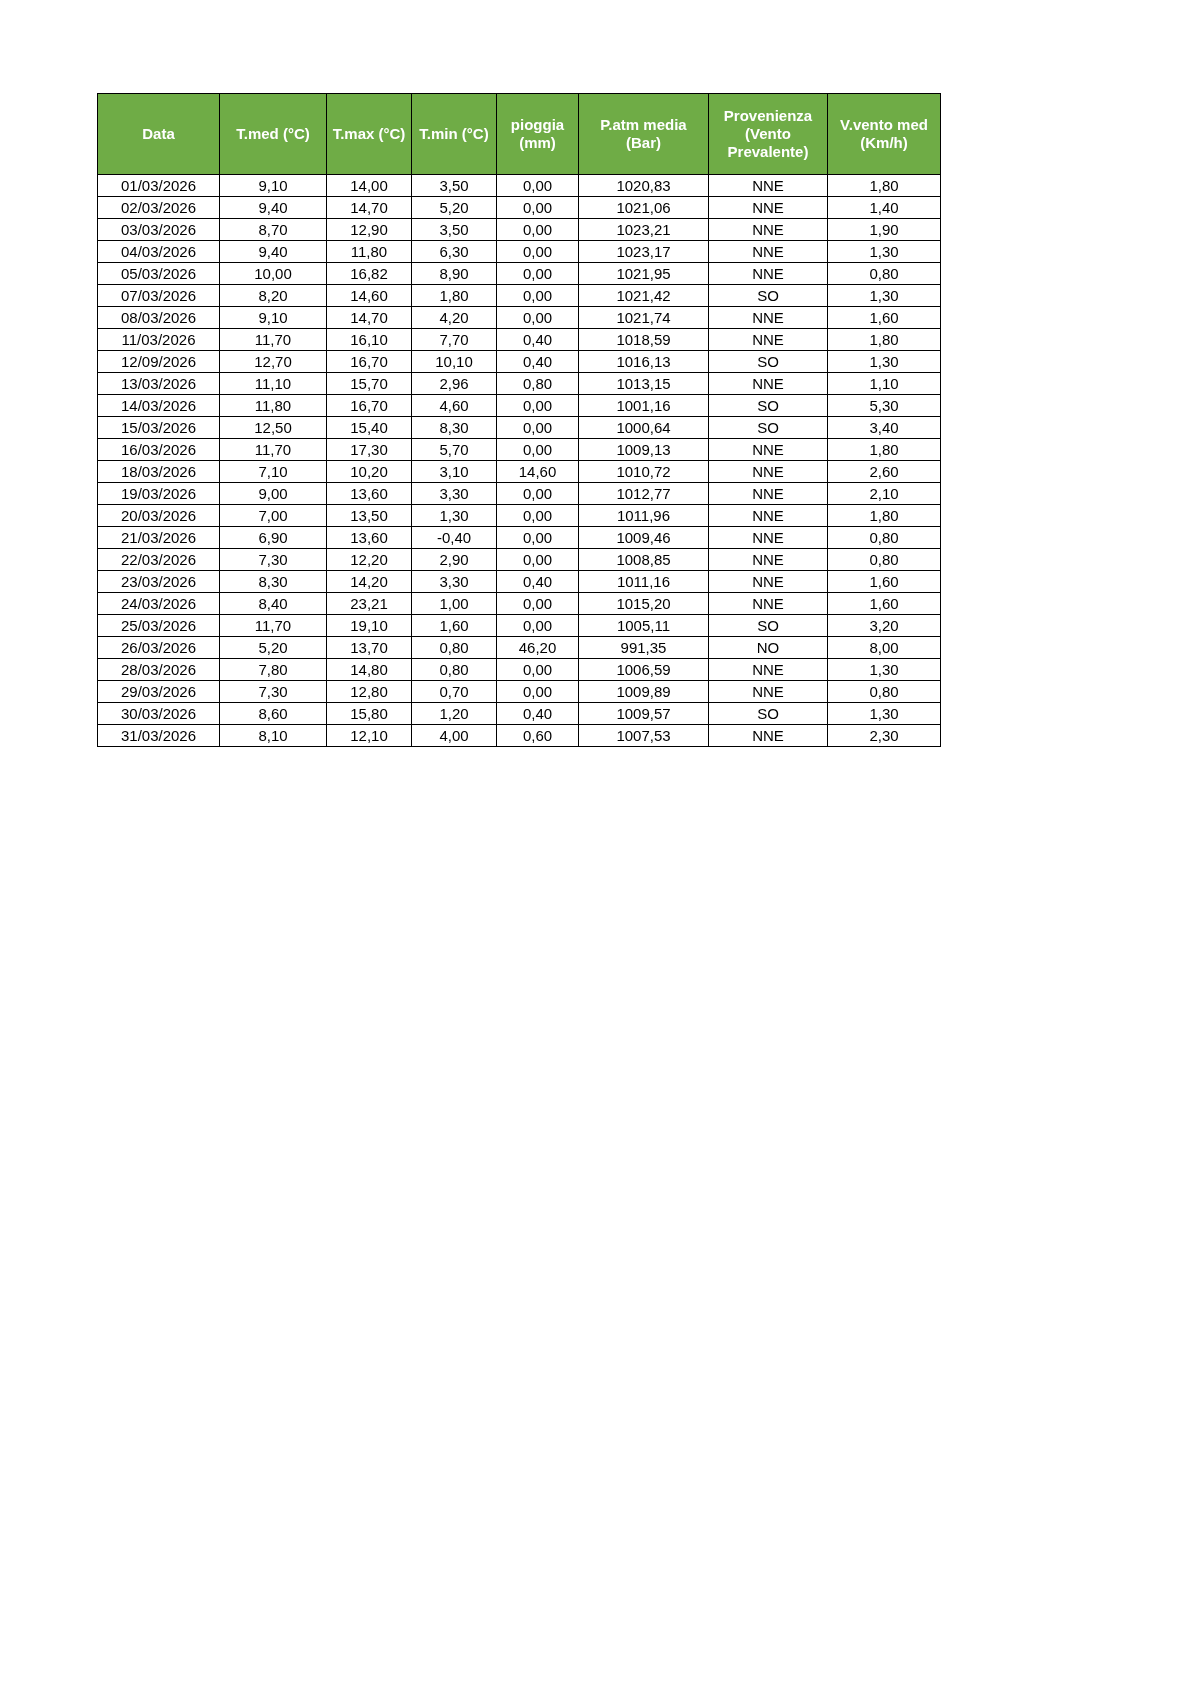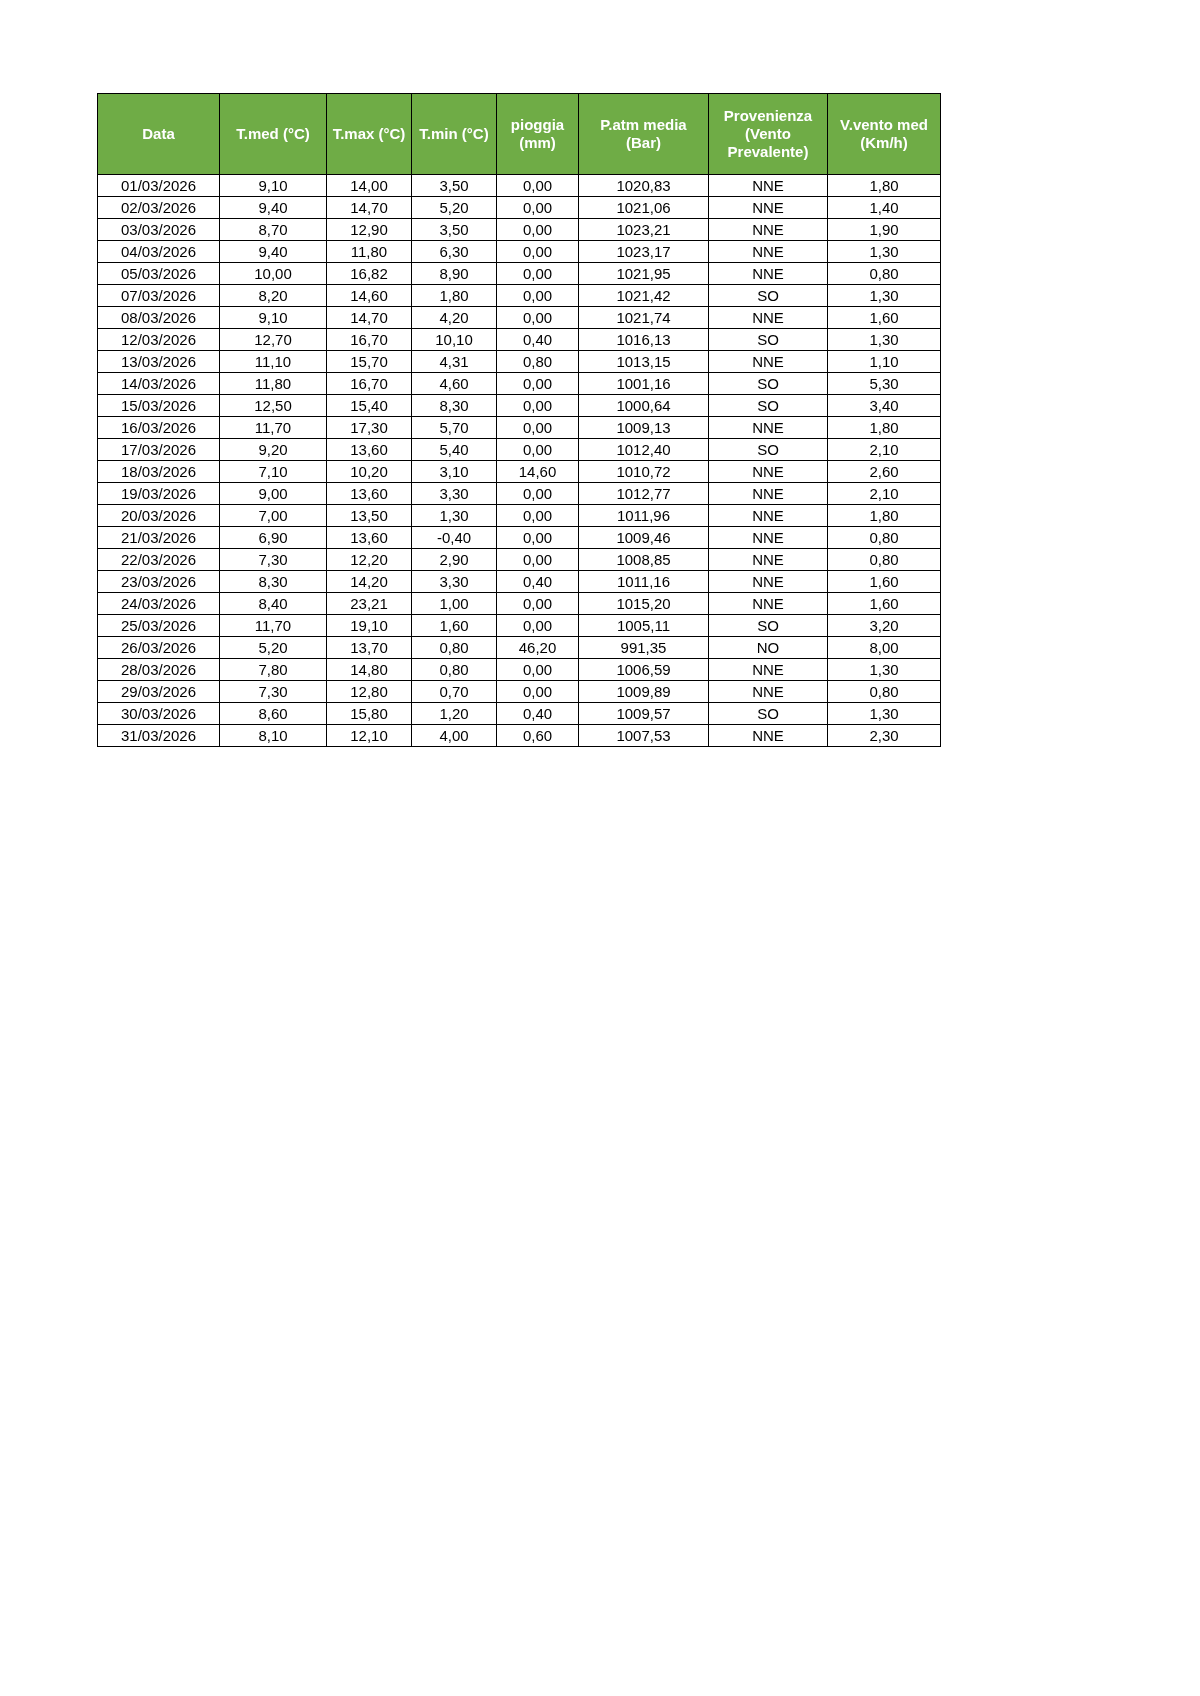--- a/index.html
+++ b/index.html
@@ -161,34 +161,44 @@
             <td>08/03/2026</td>
             <td>9,10</td>
             <td>14,70</td>
             <td>4,20</td>
             <td>0,00</td>
             <td>1021,74</td>
             <td>NNE</td>
             <td>1,60</td>
           </tr>
           <tr>
-            <td>12/03/2026</td>
+            <td>11/03/2026</td>
+            <td>11,70</td>
+            <td>16,10</td>
+            <td>7,70</td>
+            <td>0,40</td>
+            <td>1018,59</td>
+            <td>NNE</td>
+            <td>1,80</td>
+          </tr>
+          <tr>
+            <td>12/09/2026</td>
             <td>12,70</td>
             <td>16,70</td>
             <td>10,10</td>
             <td>0,40</td>
             <td>1016,13</td>
             <td>SO</td>
             <td>1,30</td>
           </tr>
           <tr>
             <td>13/03/2026</td>
             <td>11,10</td>
             <td>15,70</td>
-            <td>4,31</td>
+            <td>2,96</td>
             <td>0,80</td>
             <td>1013,15</td>
             <td>NNE</td>
             <td>1,10</td>
           </tr>
           <tr>
             <td>14/03/2026</td>
             <td>11,80</td>
             <td>16,70</td>
             <td>4,60</td>
@@ -209,30 +219,20 @@
           </tr>
           <tr>
             <td>16/03/2026</td>
             <td>11,70</td>
             <td>17,30</td>
             <td>5,70</td>
             <td>0,00</td>
             <td>1009,13</td>
             <td>NNE</td>
             <td>1,80</td>
-          </tr>
-          <tr>
-            <td>17/03/2026</td>
-            <td>9,20</td>
-            <td>13,60</td>
-            <td>5,40</td>
-            <td>0,00</td>
-            <td>1012,40</td>
-            <td>SO</td>
-            <td>2,10</td>
           </tr>
           <tr>
             <td>18/03/2026</td>
             <td>7,10</td>
             <td>10,20</td>
             <td>3,10</td>
             <td>14,60</td>
             <td>1010,72</td>
             <td>NNE</td>
             <td>2,60</td>

